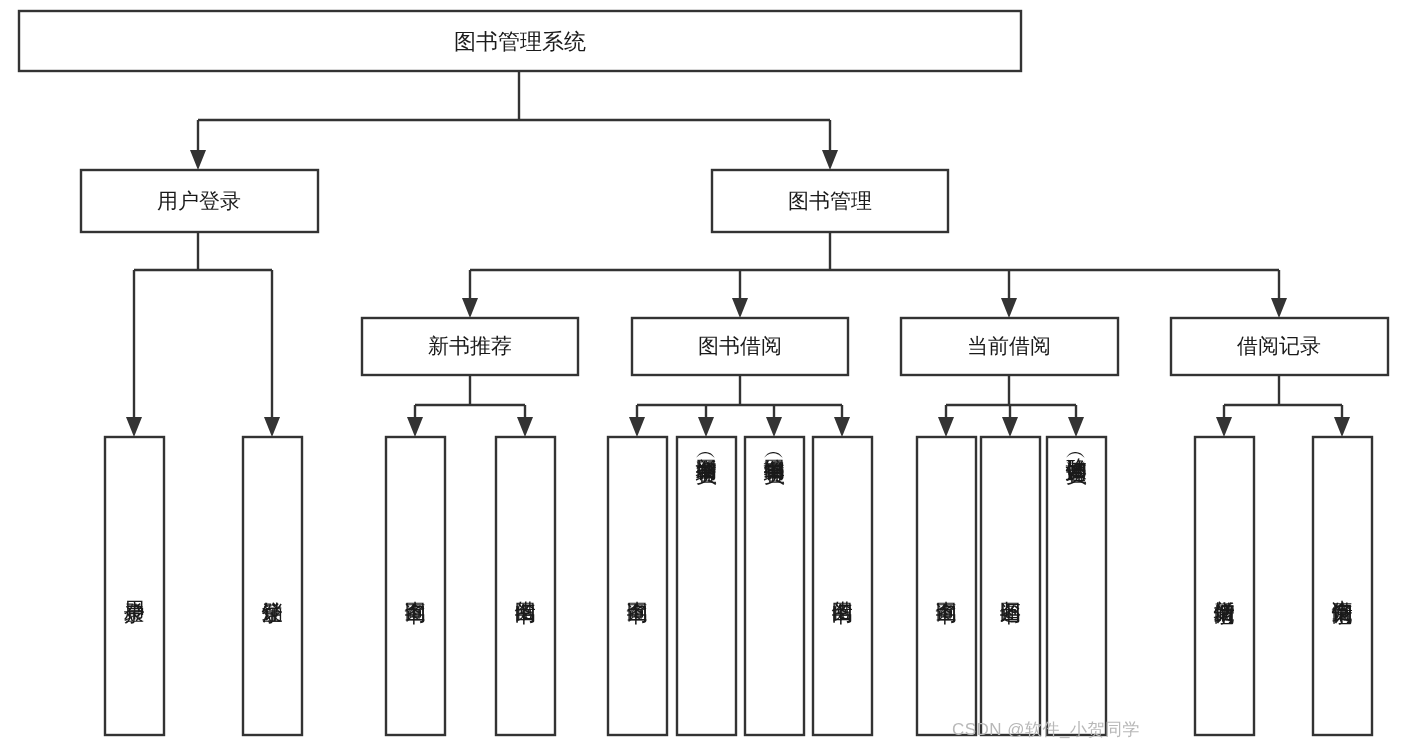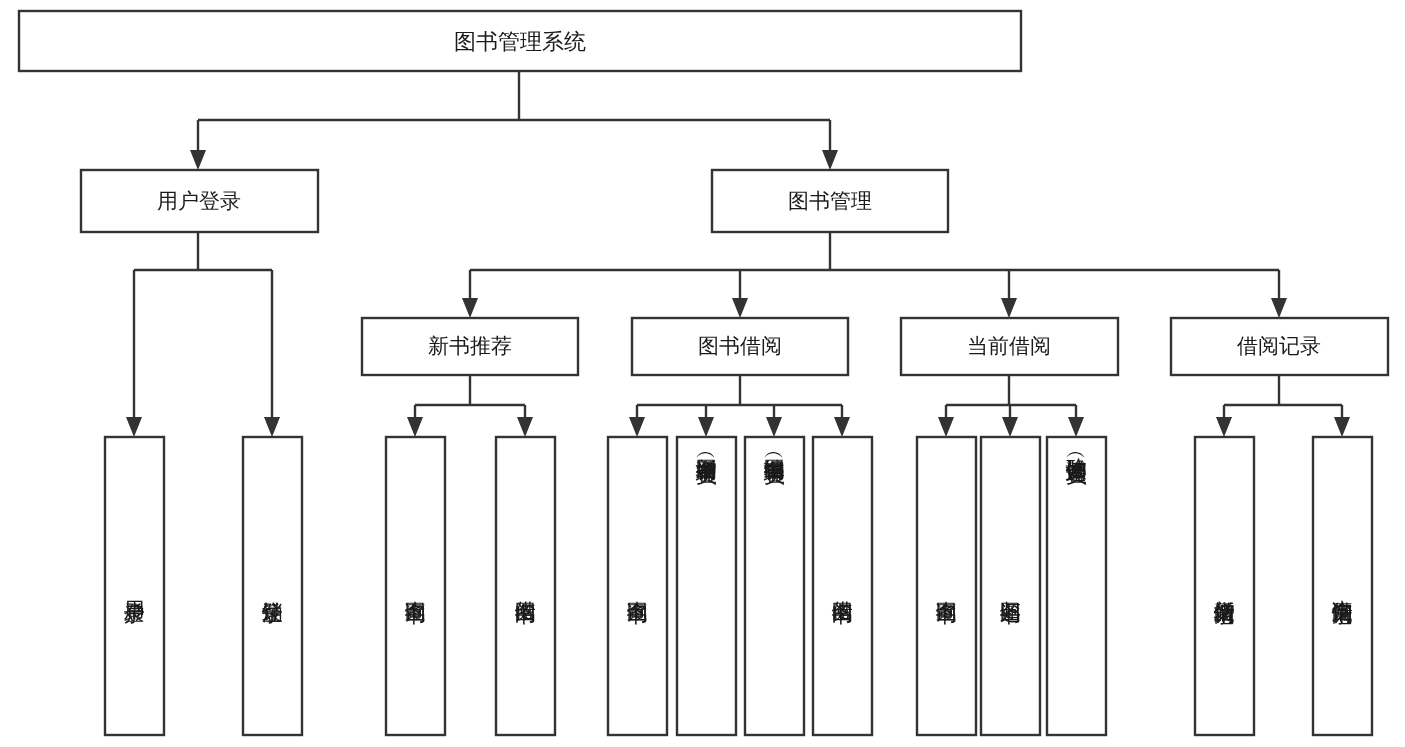--- a/index.html
+++ b/index.html
@@ -244,13 +244,14 @@
     <span class="leaf-label">确认归还（管理员）</span>
   </div>
 
   <div class="leaf-label-wrap" style="left:1195px; top:437px; width:59px; height:298px;">
     <span class="leaf-label">新增借阅记录</span>
   </div>
   <div class="leaf-label-wrap" style="left:1313px; top:437px; width:59px; height:298px;">
     <span class="leaf-label">查询借阅记录</span>
   </div>
 
+  <div id="watermark">CSDN @软件_小贺同学</div>
 </div>
 
 </body></html>

